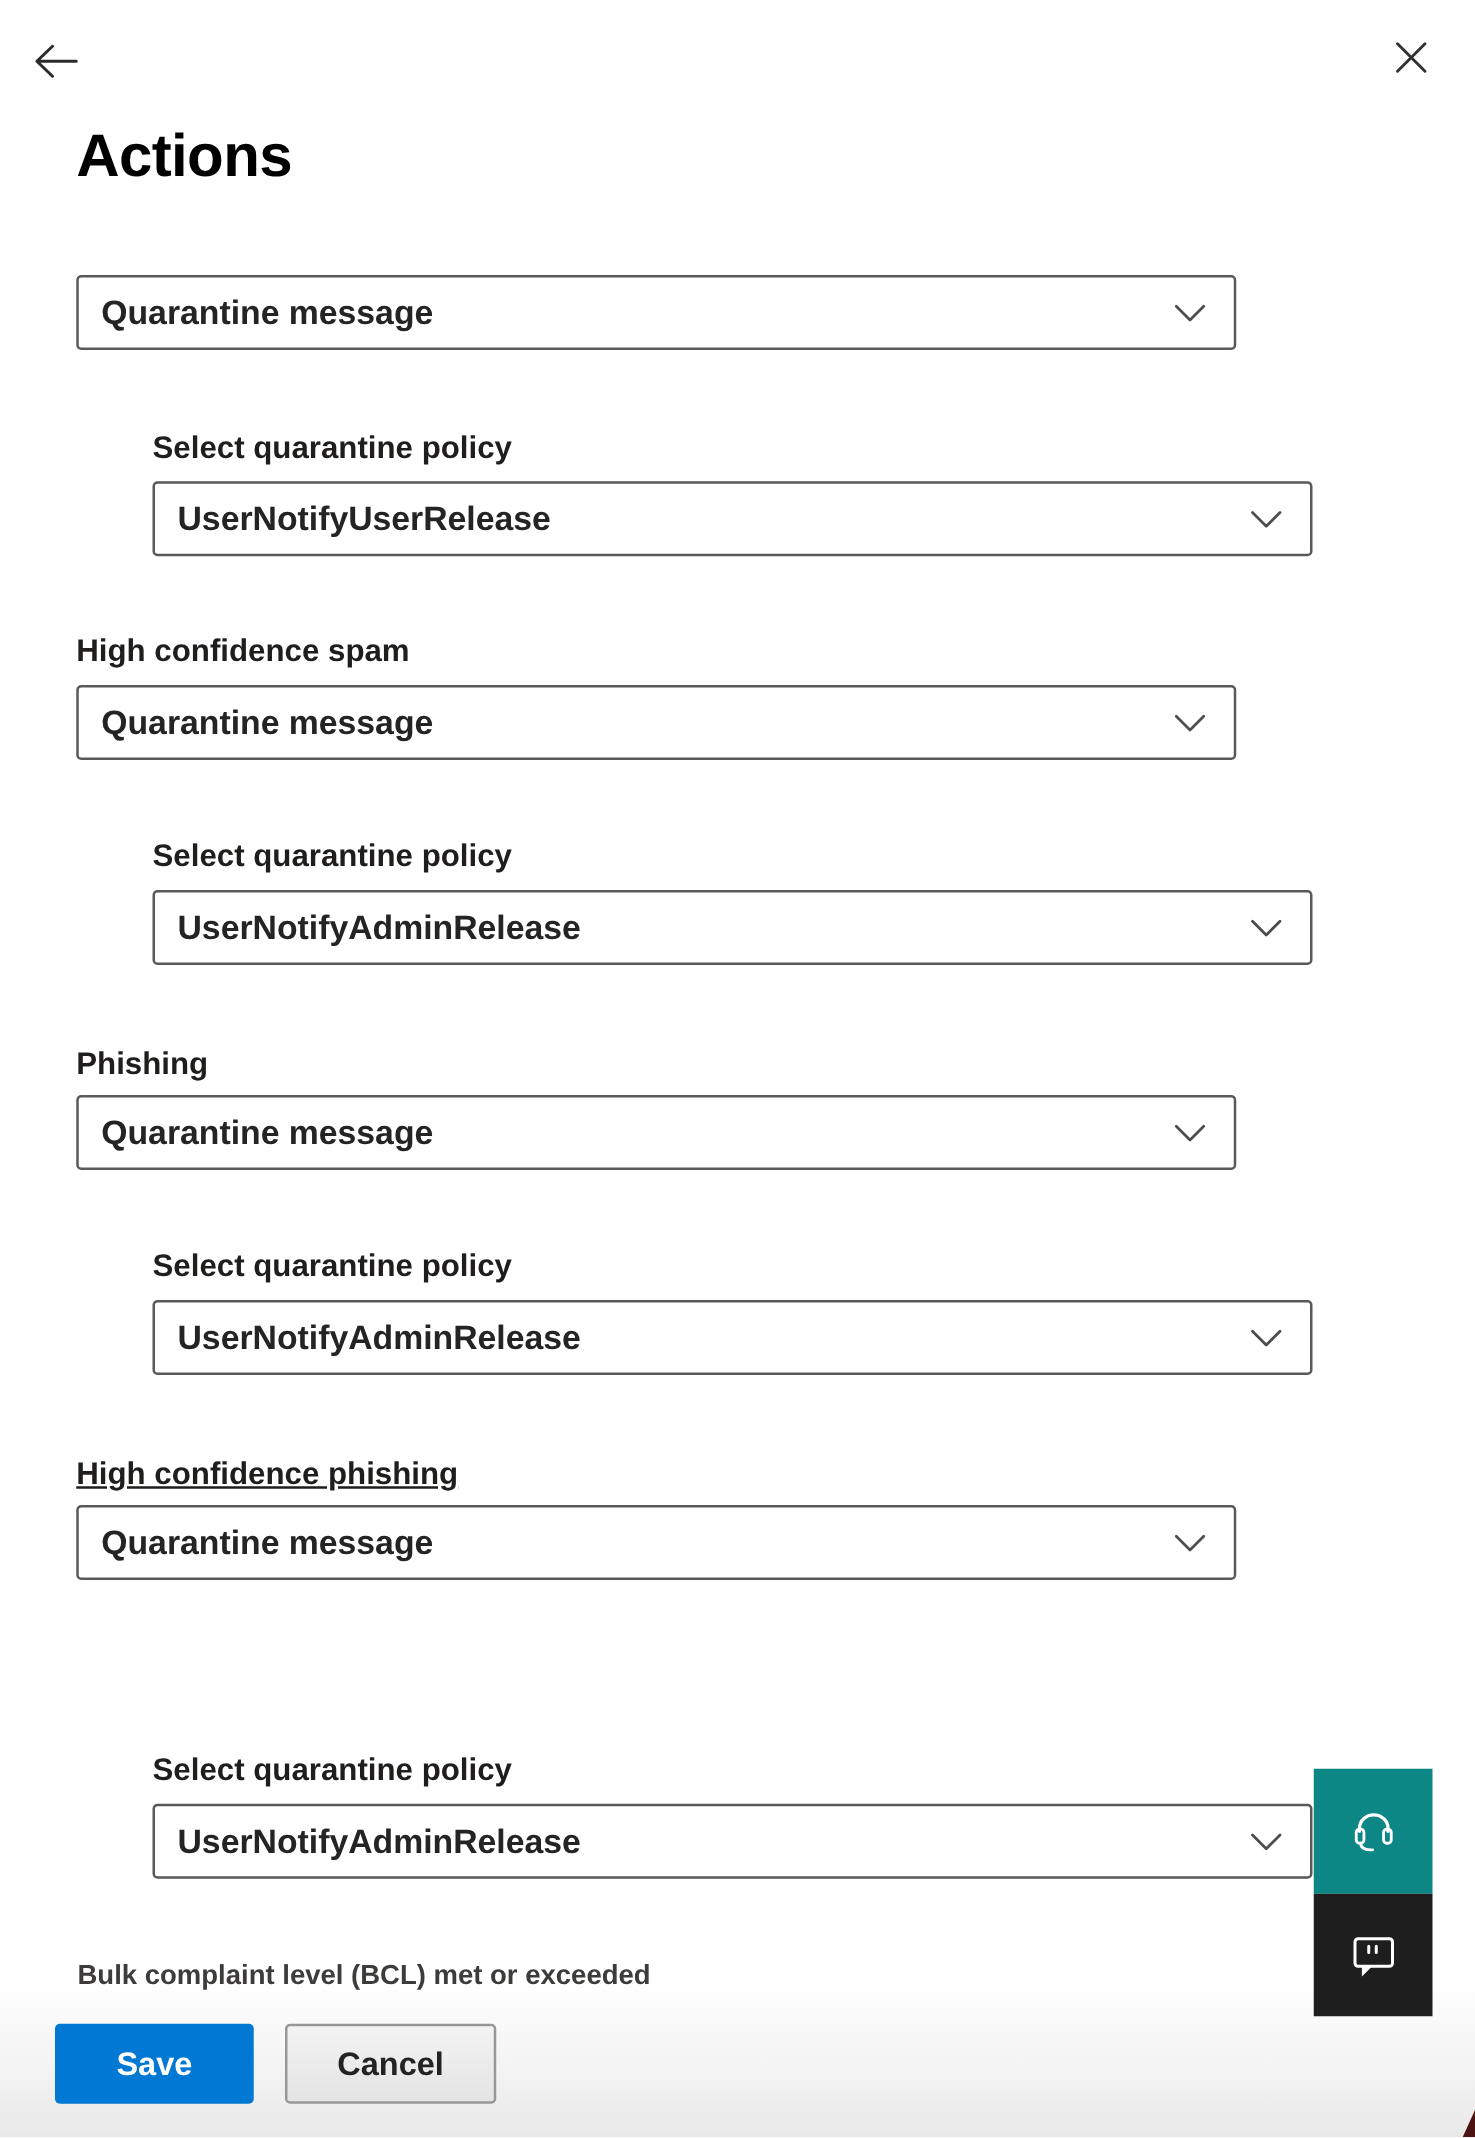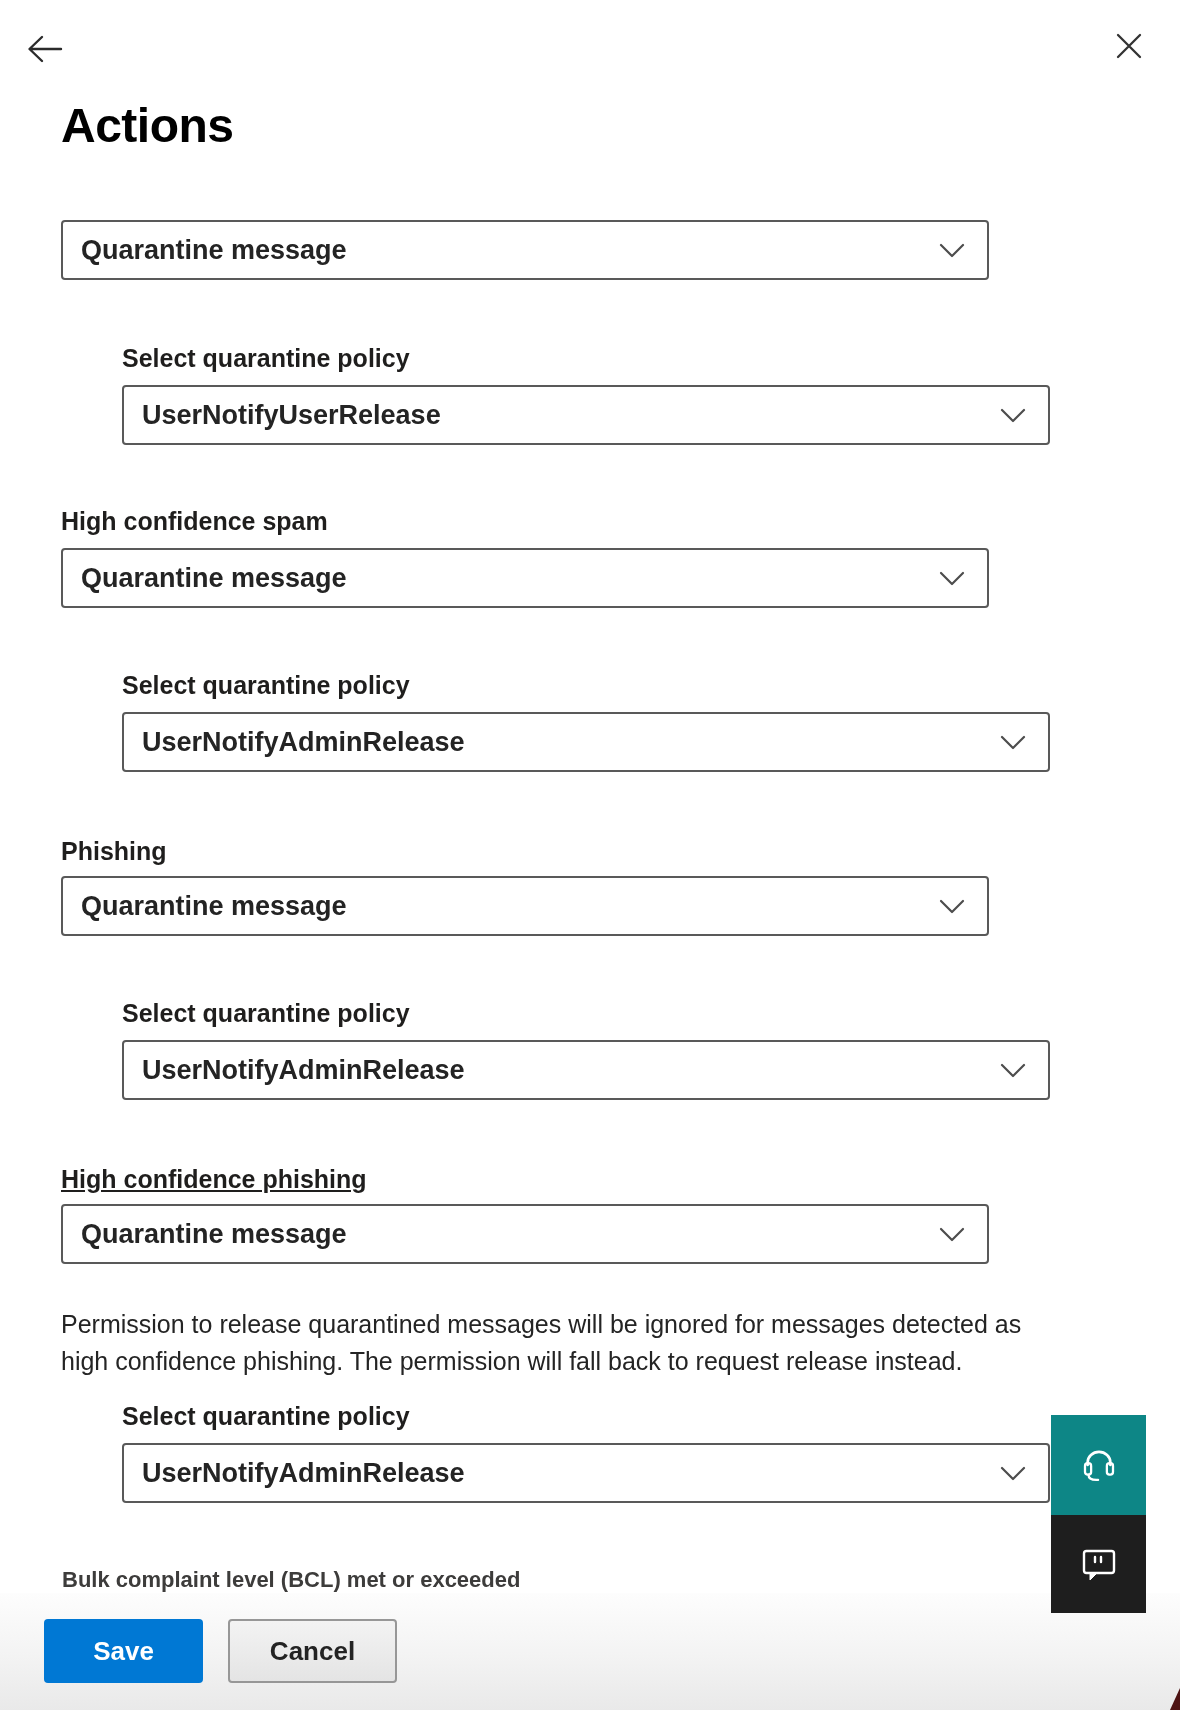--- a/index.html
+++ b/index.html
@@ -101,22 +101,20 @@
       </svg>
   </div>
 
   <div class="abs sec-label" style="left:61px;top:1164px;text-decoration:underline;">High confidence phishing</div>
   <div class="abs combo" style="left:61px;top:1204px;">
     <span class="combo-text">Quarantine message</span>
     <svg class="chev" viewBox="0 0 26 15">
         <path d="M2 2 L13 13 L24 2"></path>
       </svg>
   </div>
-  <div class="abs note" style="left:61px;top:1306px;">Permission to release quarantined messages will be ignored for messages detected as
-high confidence phishing. The permission will fall back to request release instead.</div>
   <div class="abs sec-label" style="left:122px;top:1401px;">Select quarantine policy</div>
   <div class="abs combo" style="left:122px;top:1443px;">
     <span class="combo-text">UserNotifyAdminRelease</span>
     <svg class="chev" viewBox="0 0 26 15">
         <path d="M2 2 L13 13 L24 2"></path>
       </svg>
   </div>
 
   <div class="abs bulk" style="left:62px;top:1565px;">Bulk complaint level (BCL) met or exceeded</div>
 

